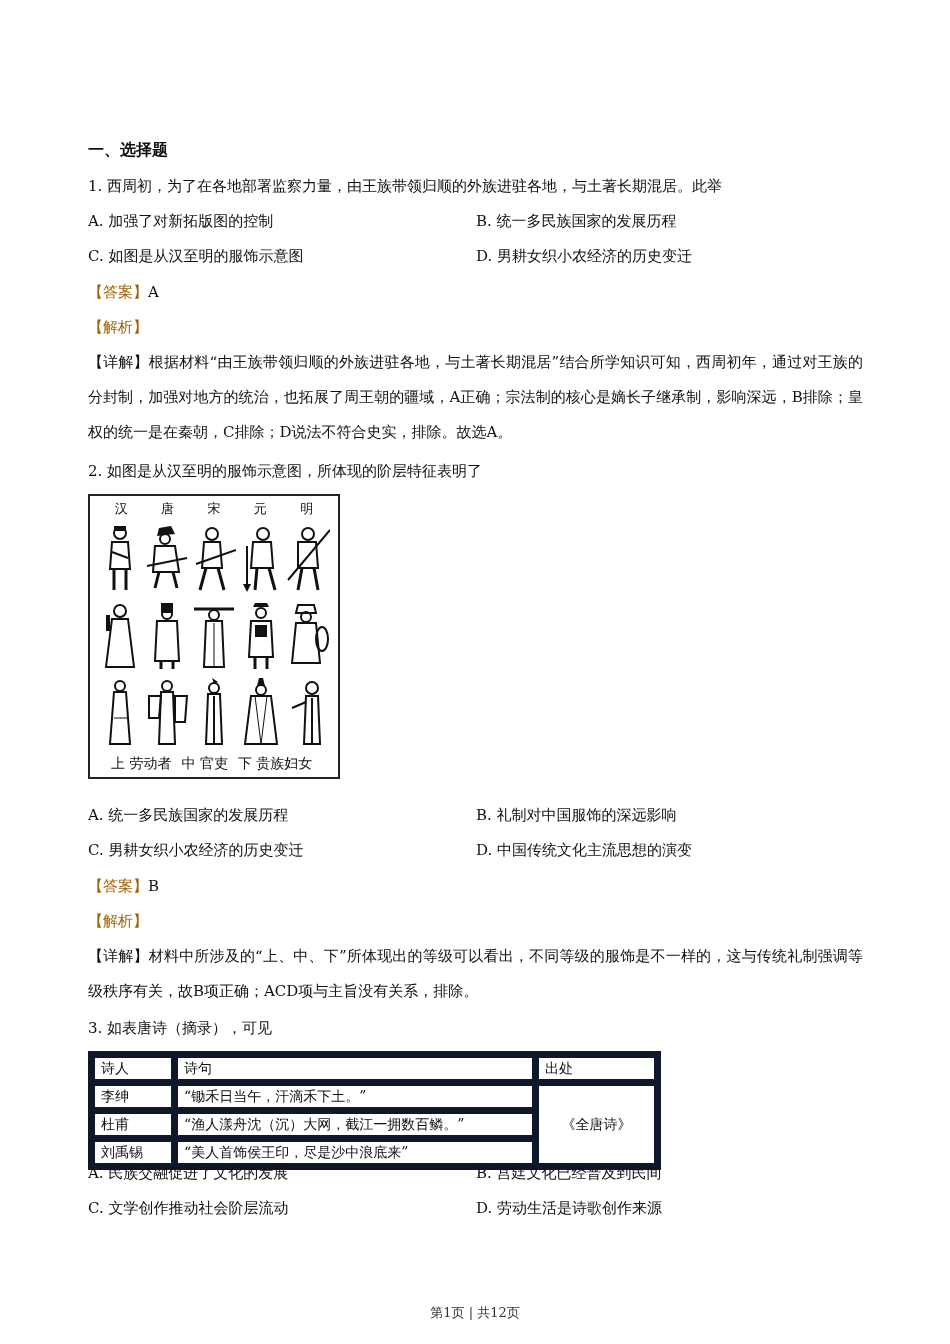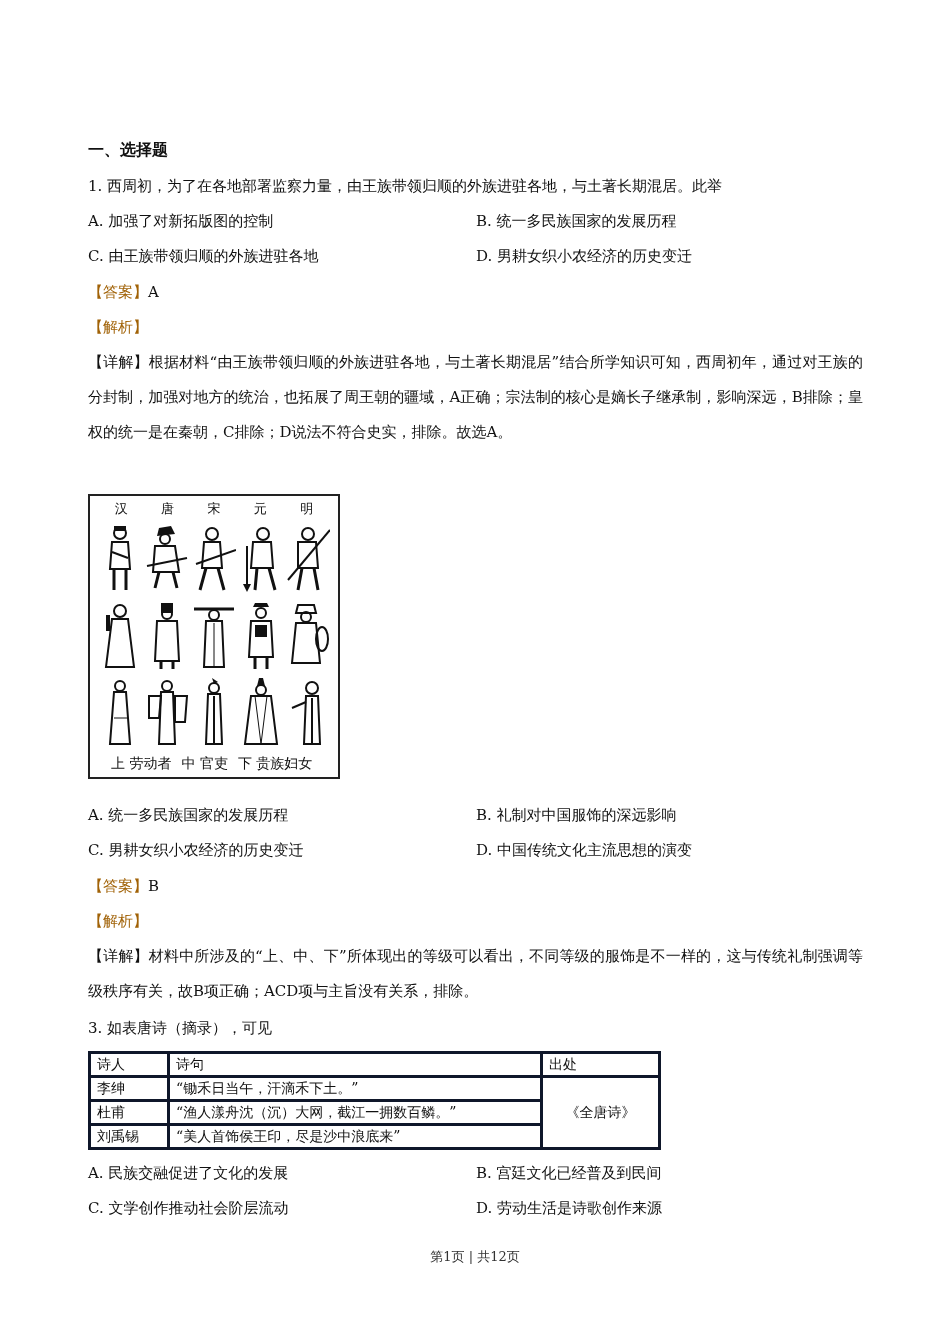--- a/index.html
+++ b/index.html
@@ -45,51 +45,52 @@
   .fig-cell { display: flex; align-items: center; justify-content: center; }
   .fig-footer {
     position: absolute; bottom: 4px; left: 8px; right: 8px; font-size: 14px;
     display: flex; gap: 10px; white-space: nowrap; margin-left: 13px;
   }
   table.poems {
     position: absolute; left: 88px; top: 1051px; width: 573px;
     border-collapse: collapse; font-size: 14px;
   }
   table.poems td, table.poems th {
-    border: 3px solid #0f172a; padding: 0 6px; height: 21px; font-weight: normal; text-align: left;
+    border: 7px solid #0f172a; padding: 0 6px; height: 21px; font-weight: normal; text-align: left;
   }
   table.poems th:nth-child(1) { width: 64px; }
   table.poems th:nth-child(3) { width: 103px; }
   table.poems td.src { text-align: center; vertical-align: middle; }
   .footer {
-    position: absolute; top: 1248px; left: 0; width: 950px; text-align: center; font-size: 13px; color: #333;
+    position: absolute; top: 1304px; left: 0; width: 950px; text-align: center; font-size: 13px; color: #333;
   }
 </style>
 </head>
 <body>
 
 <div class="page">
 
   <div class="section">一、选择题</div>
 
   <div class="line" style="top:176px">1. 西周初，为了在各地部署监察力量，由王族带领归顺的外族进驻各地，与土著长期混居。此举</div>
   <div class="opt left" style="top:211px">A. 加强了对新拓版图的控制</div>
   <div class="opt right" style="top:211px">B. 统一多民族国家的发展历程</div>
-  <div class="opt left" style="top:246px">C. 由王族带领归顺的外族进驻各地</div>
+  <div class="opt left" style="top:246px">C. 如图是从汉至明的服饰示意图</div>
   <div class="opt right" style="top:246px">D. 男耕女织小农经济的历史变迁</div>
   <div class="line" style="top:282px">
     <span class="tag">【答案】</span><span>A</span>
   </div>
   <div class="line" style="top:317px">
     <span class="tag">【解析】</span>
   </div>
   <div class="para" style="top:345px">
     <span>【详解】</span><span>根据材料“由王族带领归顺的外族进驻各地，与土著长期混居”结合所学知识可知，西周初年，通过对王族的分封制，加强对地方的统治，也拓展了周王朝的疆域，A正确；宗法制的核心是嫡长子继承制，影响深远，B排除；皇权的统一是在秦朝，C排除；D说法不符合史实，排除。故选A。</span>
   </div>
 
+  <div class="line" style="top:461px">2. 如图是从汉至明的服饰示意图，所体现的阶层特征表明了</div>
 
   <div class="figure">
     <div class="fig-header">
       <span>汉</span>
       <span>唐</span>
       <span>宋</span>
       <span>元</span>
       <span>明</span>
     </div>
     <div class="fig-grid">

